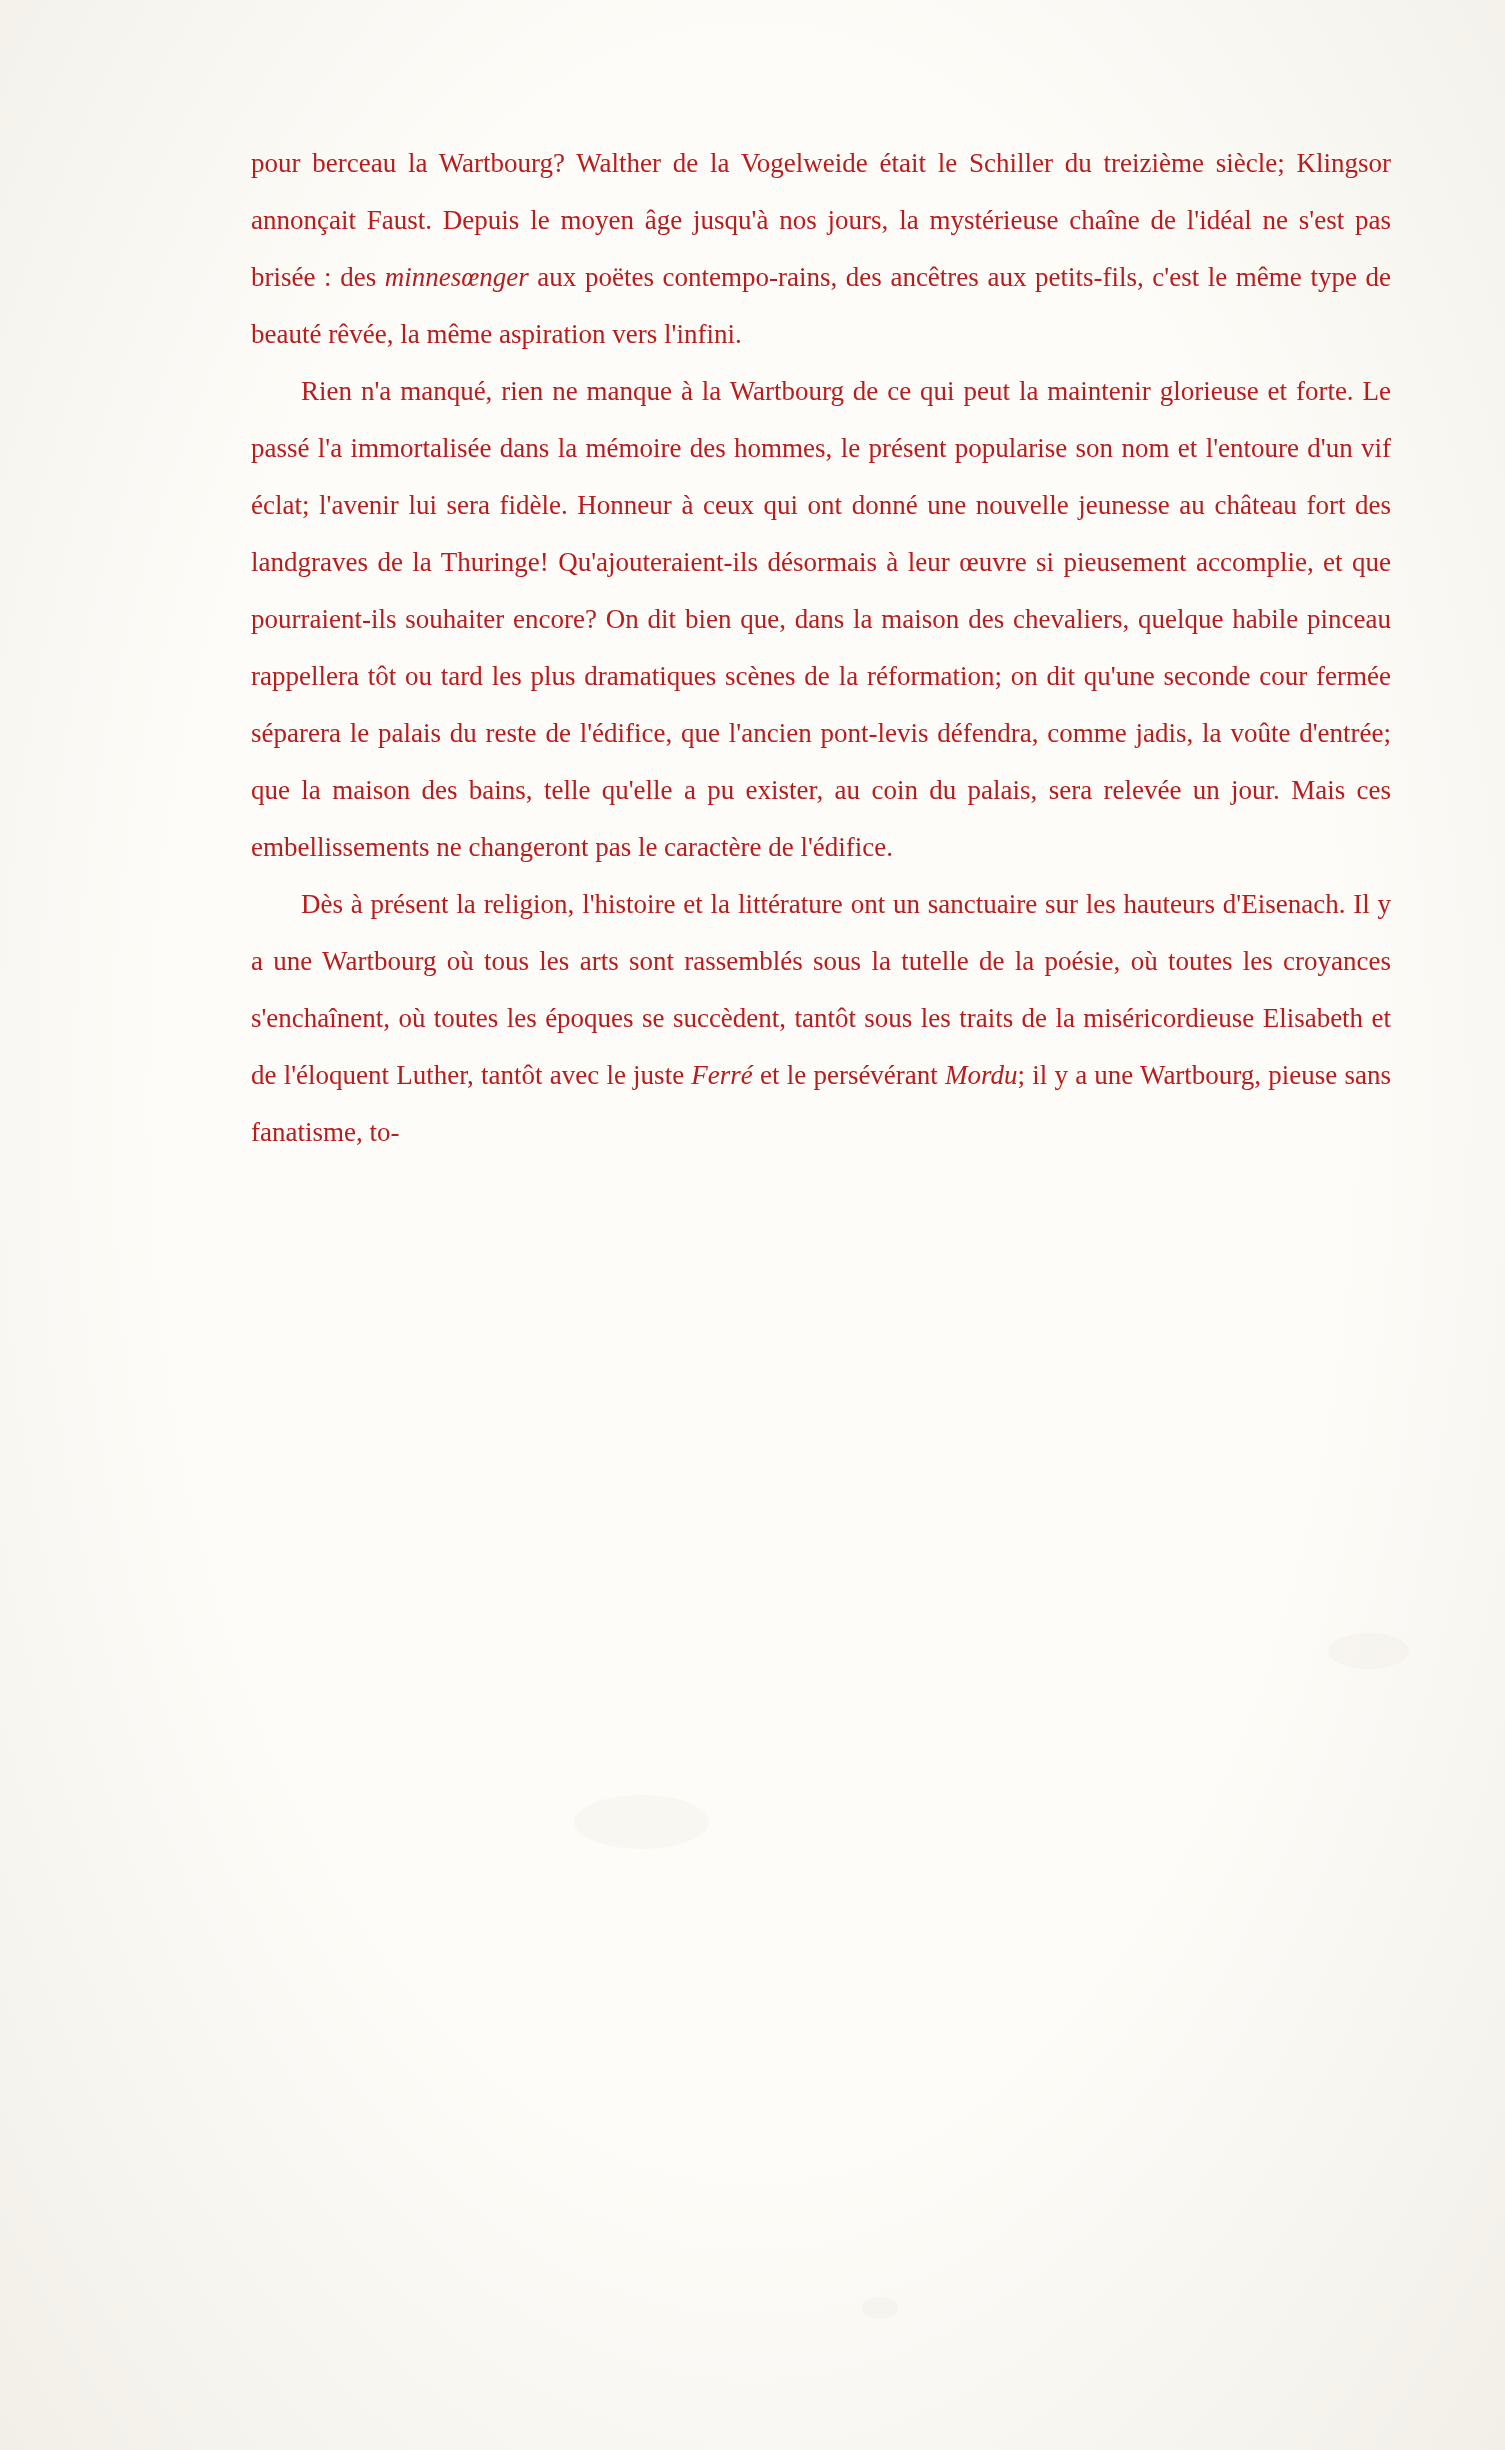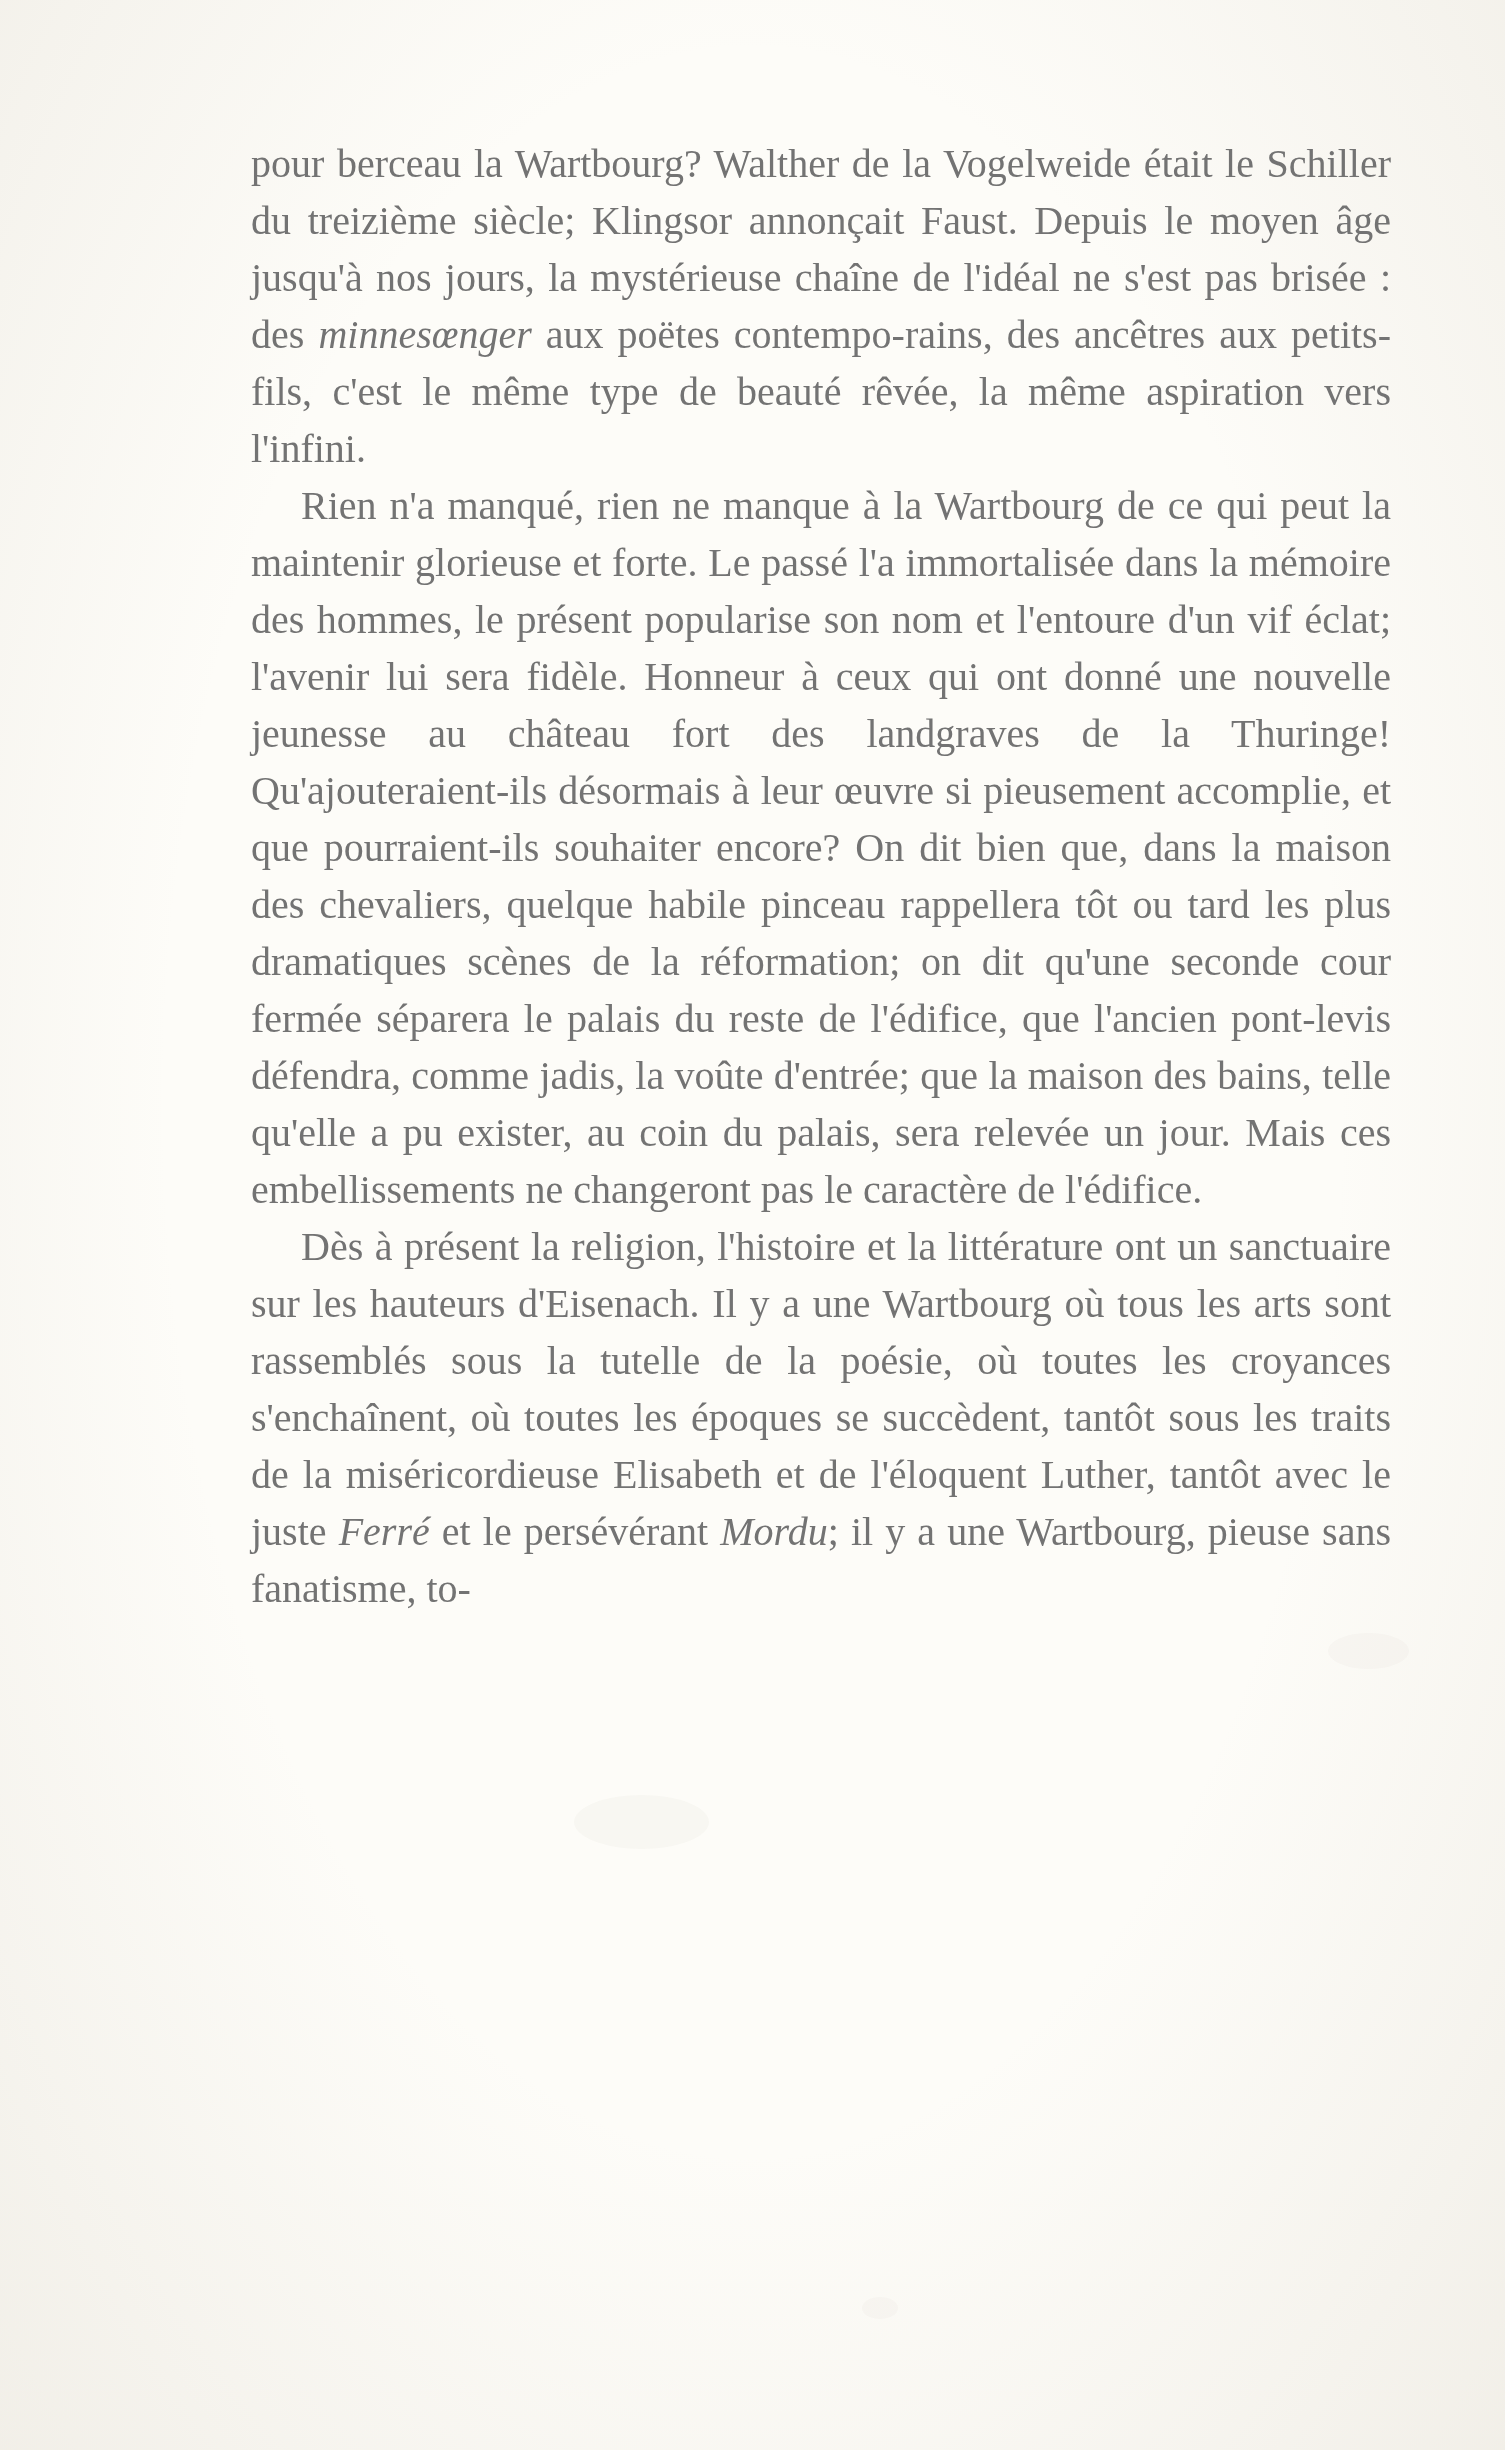--- a/index.html
+++ b/index.html
@@ -48,25 +48,25 @@
     width: 197px;
   }
   .running-head {
     font-size: 26px;
     letter-spacing: 4.5px;
     color: #2a2a28;
     font-variant: small-caps;
     text-transform: uppercase;
   }
   .body-text {
-    font-size: 40px;
+    font-size: 27px;
     line-height: 57px;
     text-align: justify;
     text-justify: inter-word;
-    color: #737373;
+    color: #b91c1c;
   }
   .body-text p {
     margin: 0;
     text-indent: 50px;
   }
   .body-text p.noindent {
     text-indent: 0;
   }
   .body-text i {
     font-style: italic;

